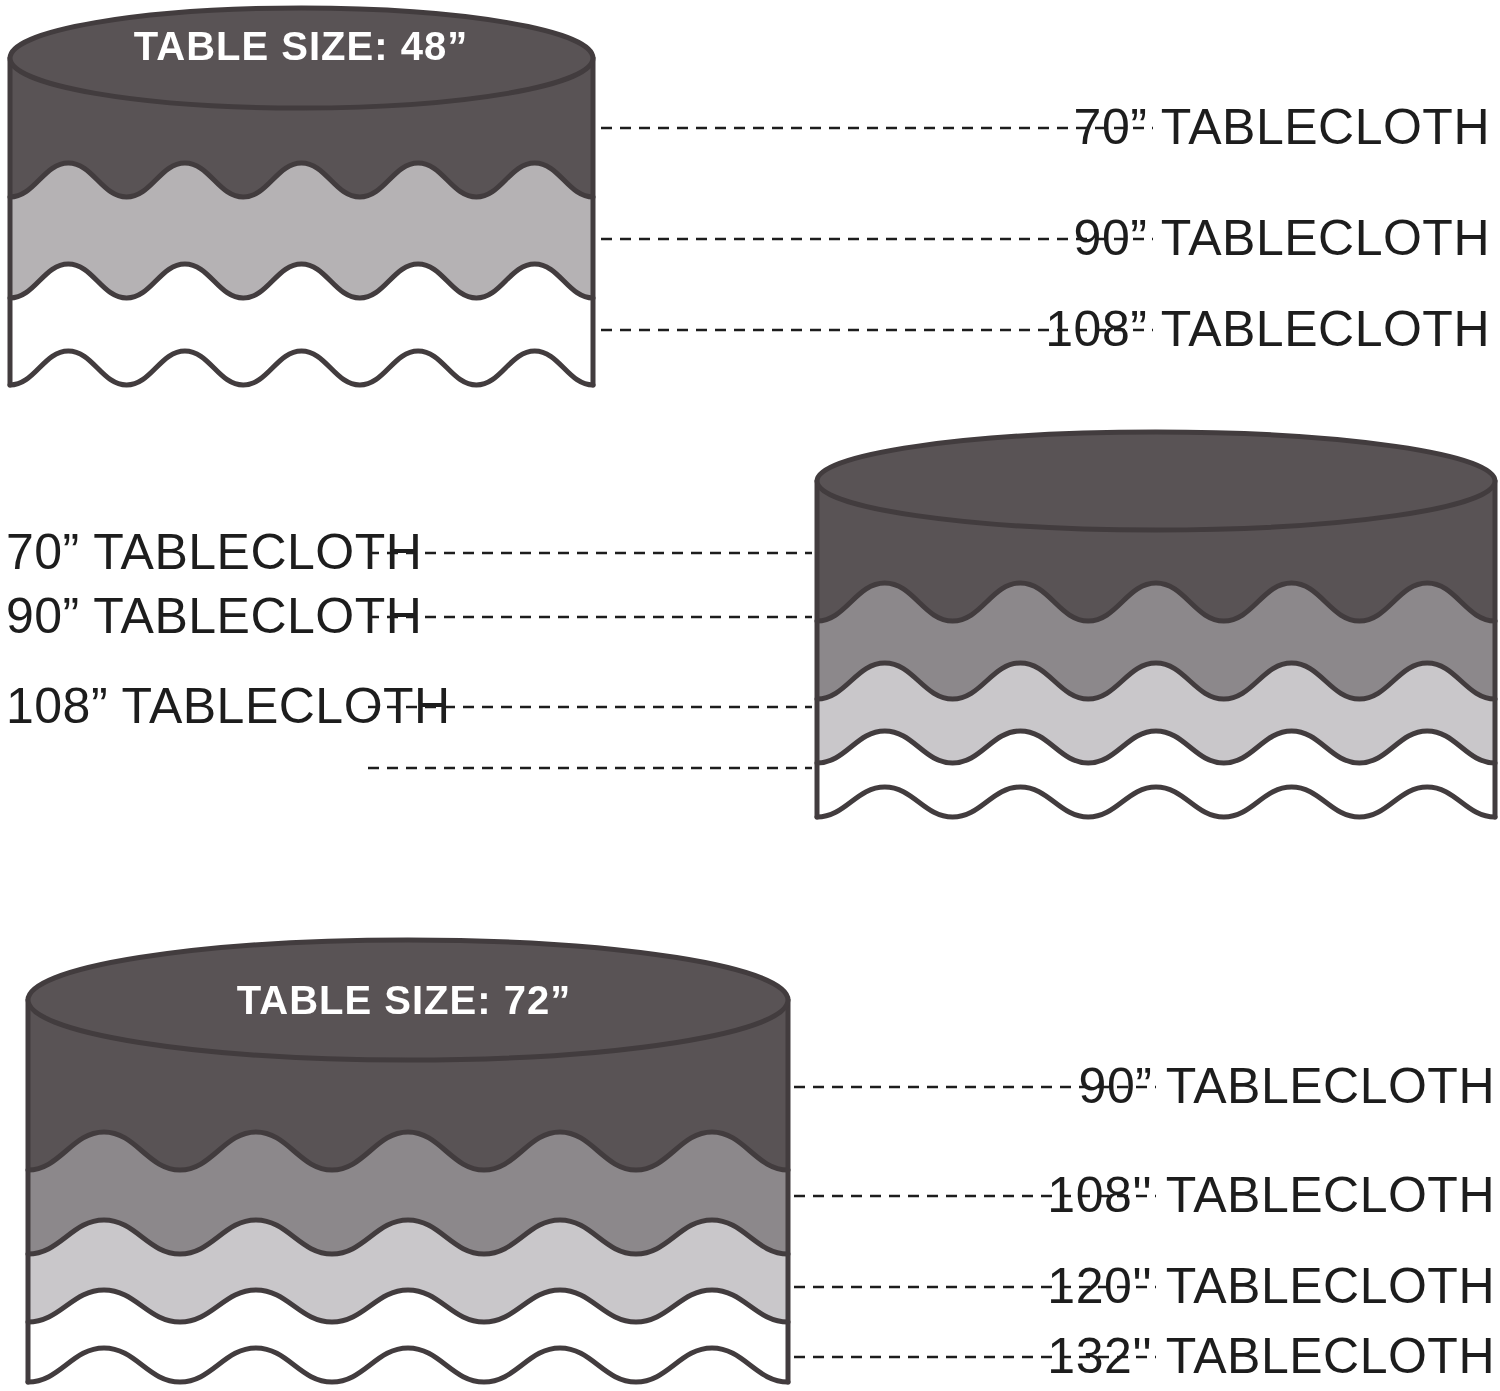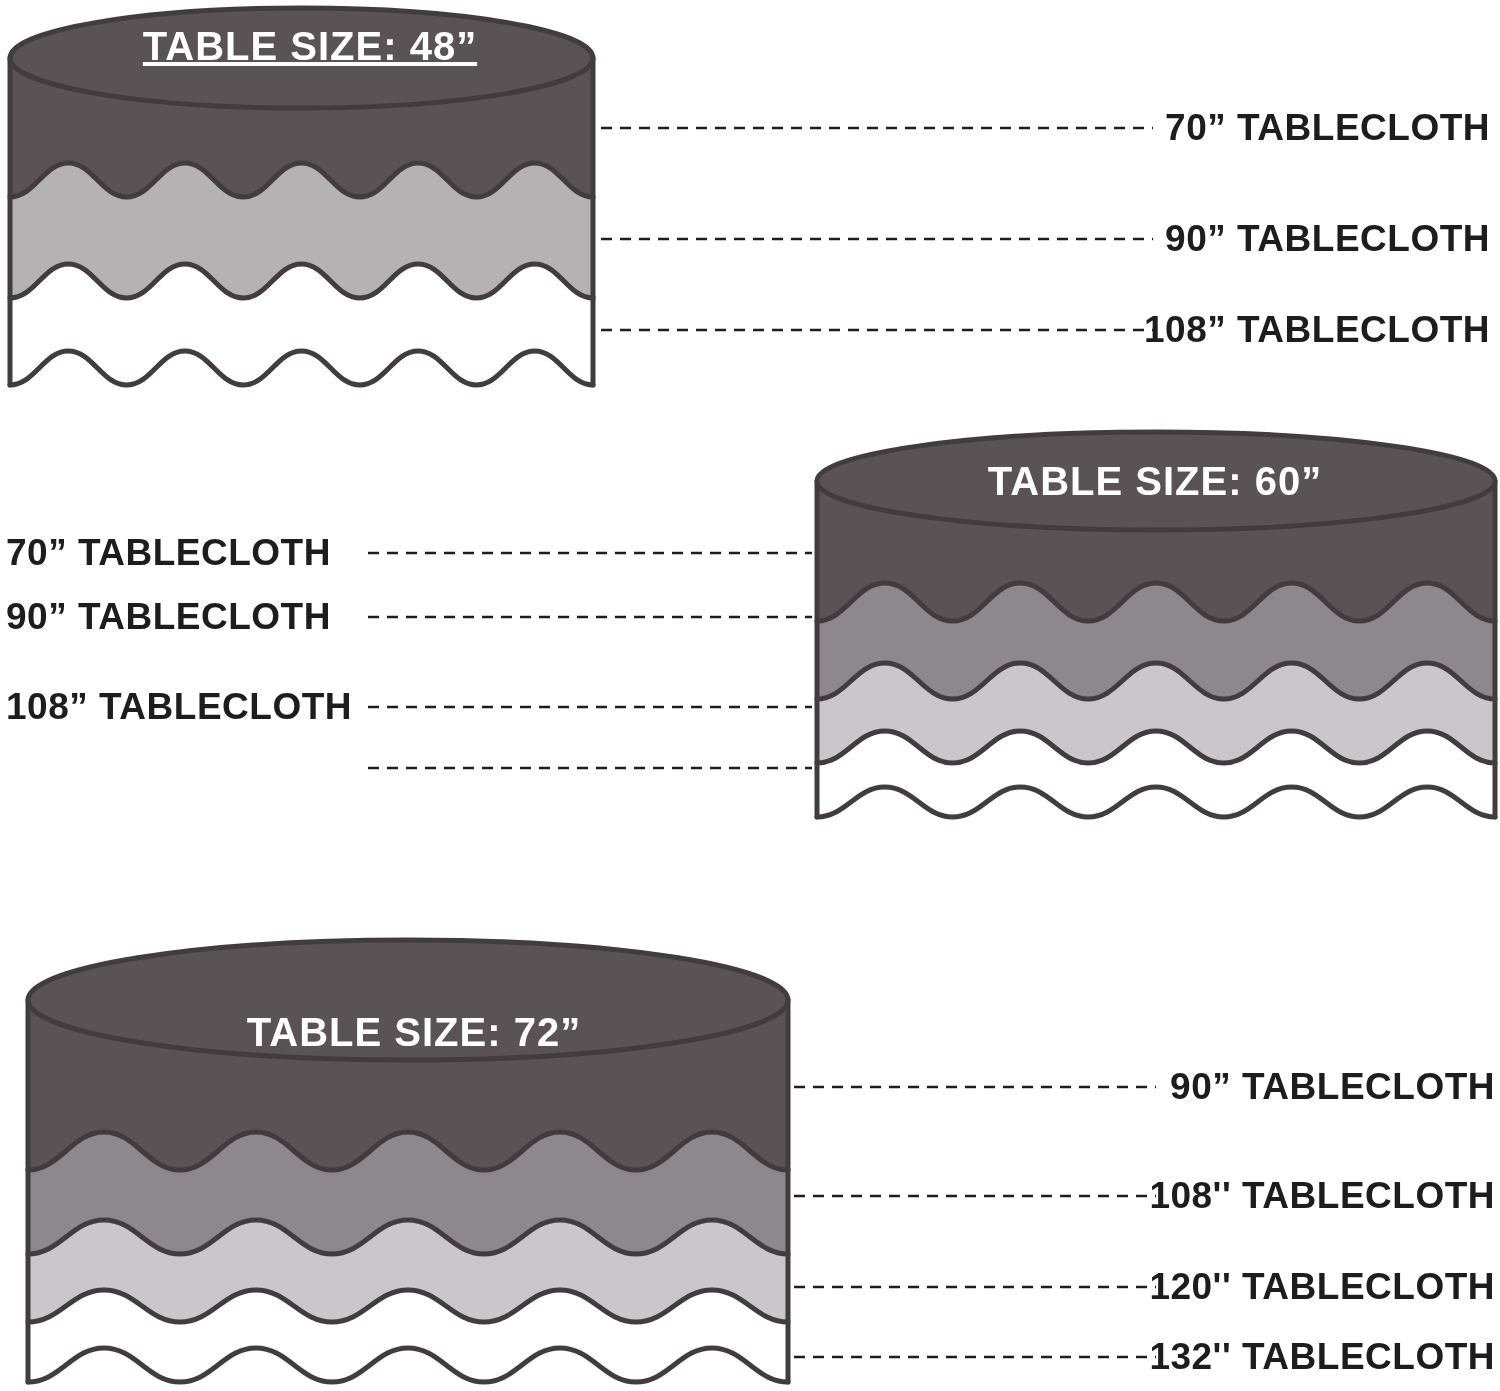--- a/index.html
+++ b/index.html
@@ -18,22 +18,22 @@
   }
   #scene{
     position:absolute;
     left:0;top:0;
     width:1500px;
     height:1391px;
     display:block;
   }
   .size-label{
     position:absolute;
-    font-size:37px;
-    font-weight:700;
+    font-size:50px;
+    font-weight:400;
     letter-spacing:0.5px;
     color:var(--label-color);
     white-space:nowrap;
     transform:translateY(-52%);
     line-height:1;
   }
   .size-label.right{ text-align:right; }
   .diagram-title{
     position:absolute;
     font-size:40px;
@@ -94,29 +94,28 @@
         <line x1="28" y1="1000" x2="28" y2="1382" stroke="#423c3e" stroke-width="5" stroke-linecap="round"></line>
         <line x1="788" y1="1000" x2="788" y2="1382" stroke="#423c3e" stroke-width="5" stroke-linecap="round"></line>
         <ellipse cx="408" cy="1000" rx="380" ry="60" fill="#595355" stroke="#423c3e" stroke-width="5"></ellipse>
         <line x1="794" y1="1087" x2="1156" y2="1087" stroke="#1d1d1d" stroke-width="2.6" stroke-dasharray="11 8"></line>
         <line x1="794" y1="1196" x2="1156" y2="1196" stroke="#1d1d1d" stroke-width="2.6" stroke-dasharray="11 8"></line>
         <line x1="794" y1="1287" x2="1156" y2="1287" stroke="#1d1d1d" stroke-width="2.6" stroke-dasharray="11 8"></line>
         <line x1="794" y1="1357" x2="1156" y2="1357" stroke="#1d1d1d" stroke-width="2.6" stroke-dasharray="11 8"></line>
       </g>
     </svg>
 
-  <div class="diagram-title" style="left:310px; top:46px;text-decoration:underline;">TABLE SIZE: 48”</div>
+  <div class="diagram-title" style="left:301px; top:46px;">TABLE SIZE: 48”</div>
   <div class="size-label right" style="right:10px; top:128px;">70” TABLECLOTH</div>
   <div class="size-label right" style="right:10px; top:239px;">90” TABLECLOTH</div>
   <div class="size-label right" style="right:10px; top:330px;">108” TABLECLOTH</div>
 
-  <div class="diagram-title" style="left:1155px; top:481px;">TABLE SIZE: 60”</div>
   <div class="size-label" style="left:6px; top:553px;">70” TABLECLOTH</div>
   <div class="size-label" style="left:6px; top:617px;">90” TABLECLOTH</div>
   <div class="size-label" style="left:6px; top:707px;">108” TABLECLOTH</div>
 
-  <div class="diagram-title" style="left:414px; top:1000px;margin-top:32px;">TABLE SIZE: 72”</div>
+  <div class="diagram-title" style="left:404px; top:1000px;">TABLE SIZE: 72”</div>
   <div class="size-label right" style="right:5px; top:1087px;">90” TABLECLOTH</div>
   <div class="size-label right" style="right:5px; top:1196px;">108'' TABLECLOTH</div>
   <div class="size-label right" style="right:5px; top:1287px;">120'' TABLECLOTH</div>
   <div class="size-label right" style="right:5px; top:1357px;margin-left:40px;">132'' TABLECLOTH</div>
 
 </div>
 
 </body></html>

